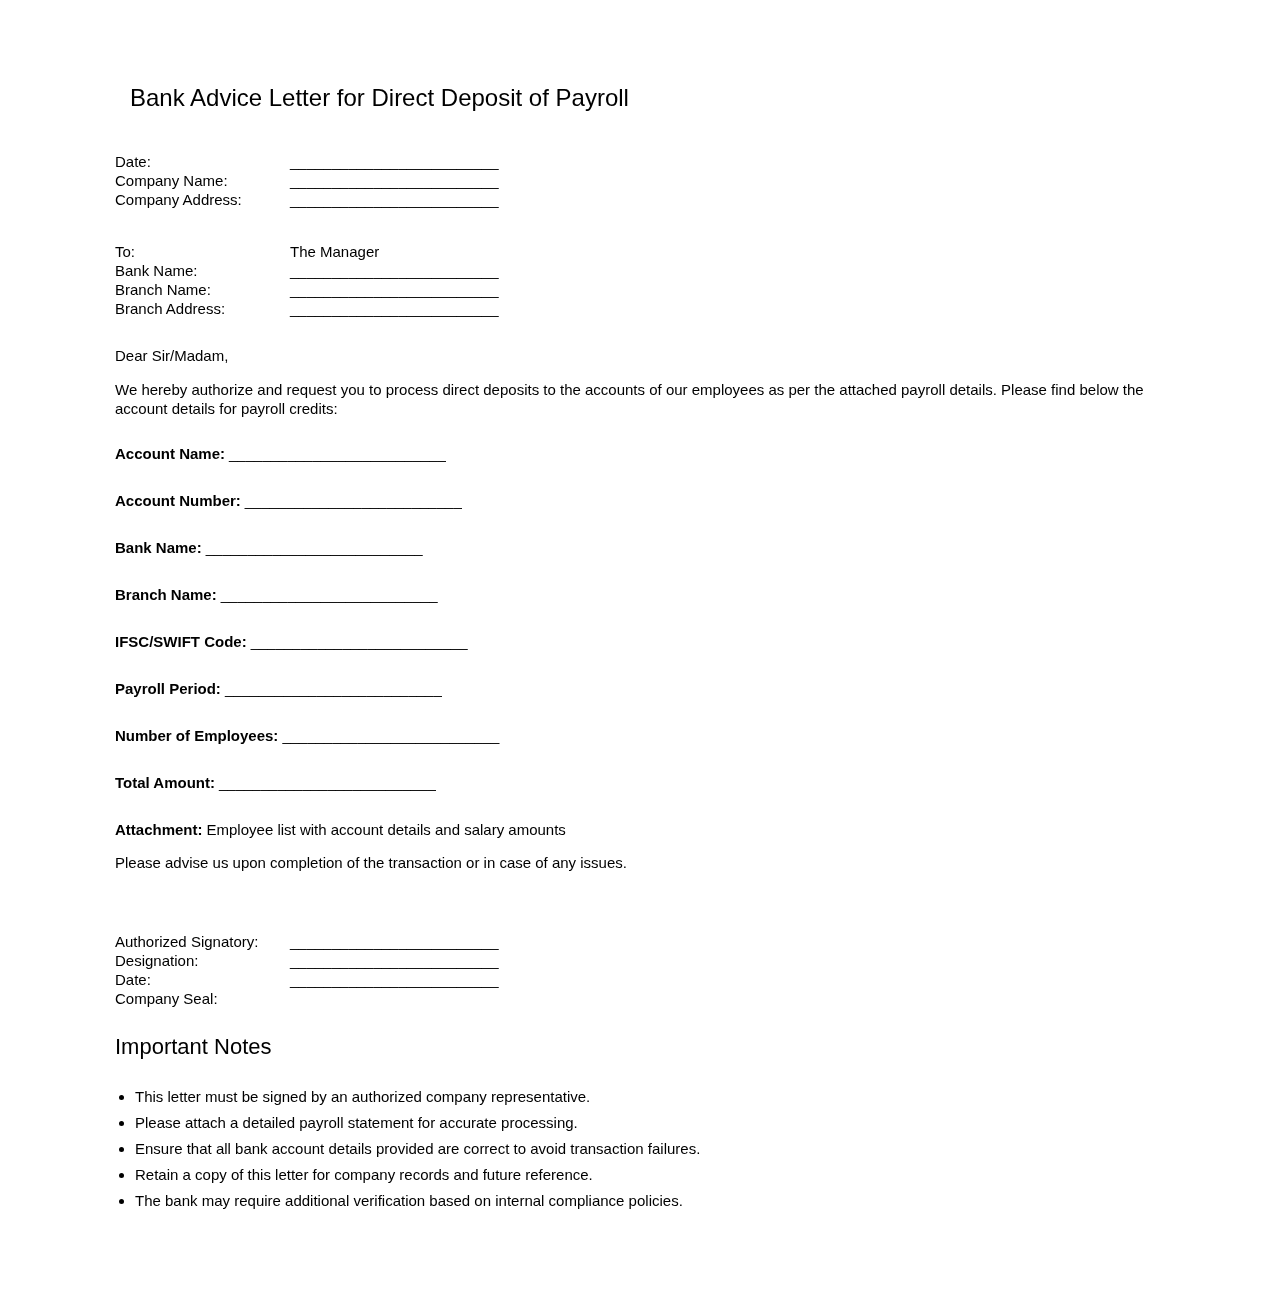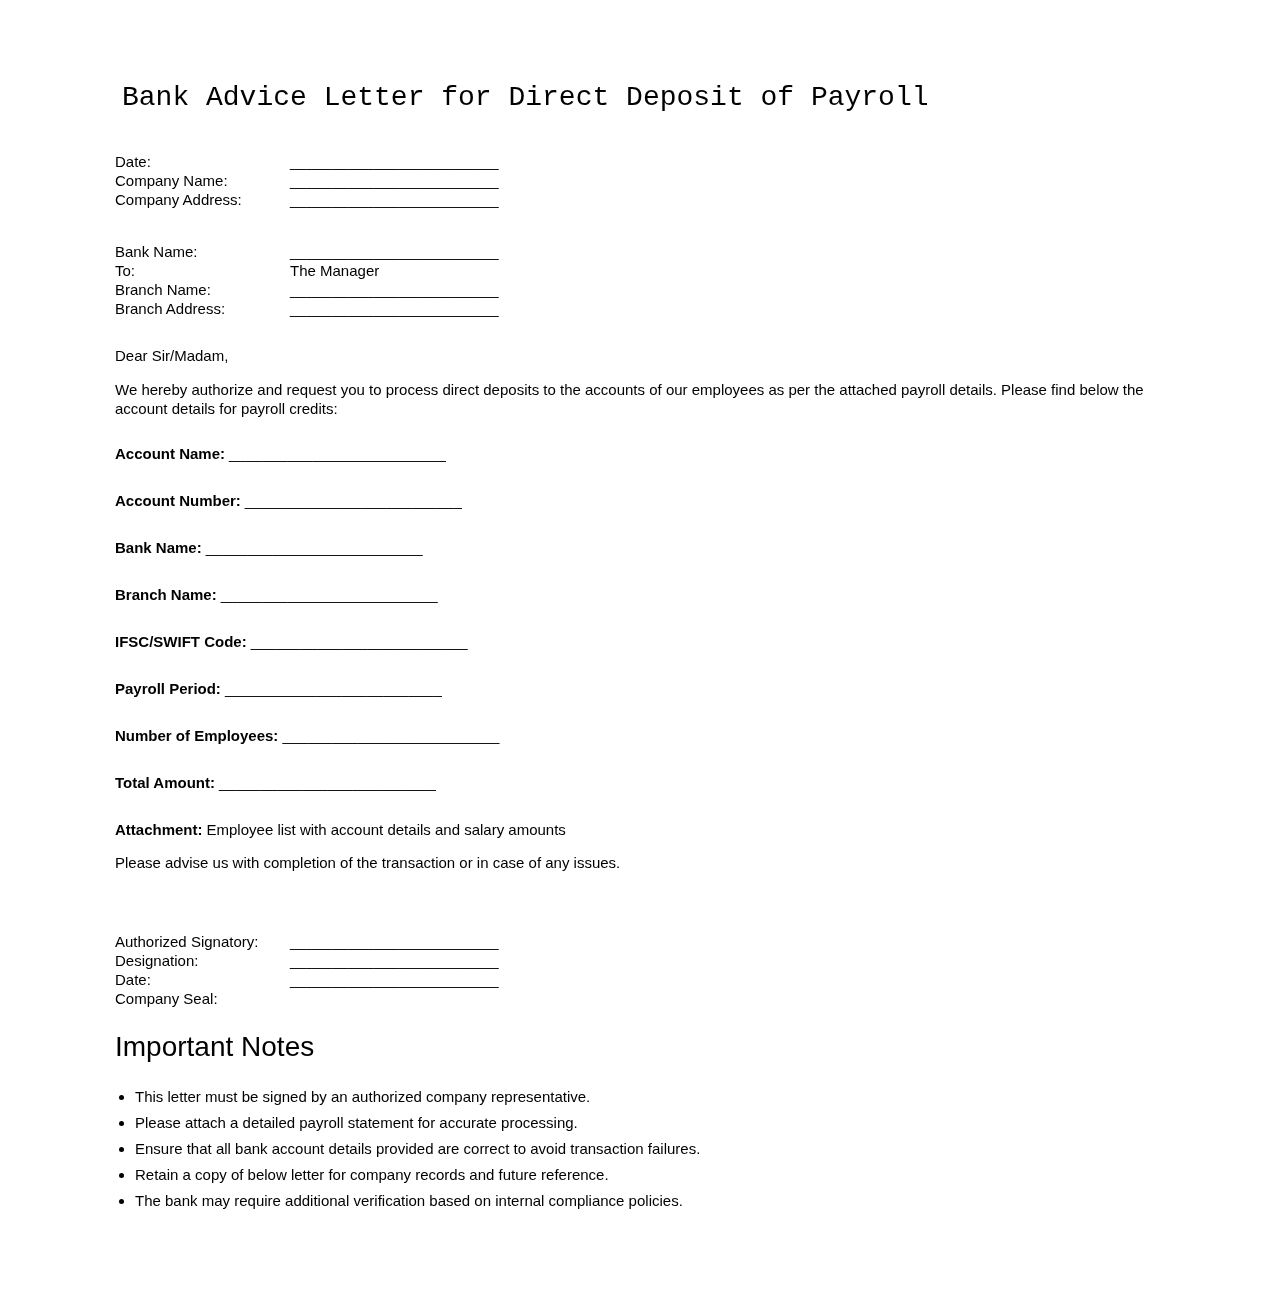--- a/index.html
+++ b/index.html
@@ -11,45 +11,44 @@
     font-family: "Liberation Sans", "DejaVu Sans", sans-serif;
     font-size: 15px;
   }
   .doc {
     width: 1278px;
     min-height: 1300px;
     padding: 82px 115px 60px 115px;
     background: #ffffff;
   }
   h1.doc-title {
-    font-size: 28px;
+    font-size: 24px;
     font-weight: 400;
     line-height: 32px;
-    margin: 0 0 38px 7px;
-    font-family: Liberation Mono, monospace;
+    margin: 0 0 38px 15px;
   }
   .addr-block { margin: 0; }
   .sender-block { margin-bottom: 33px; }
   .recipient-block { margin-bottom: 28px; }
   .addr-row { line-height: 19px; white-space: nowrap; }
   .addr-label {
     display: inline-block;
     width: 175px;
     vertical-align: top;
   }
   .addr-value { display: inline-block; vertical-align: top; }
   .salutation { margin: 0 0 15px 0; line-height: 19px; }
   p.para { margin: 0 0 14px 0; line-height: 19px; }
   .bold-block { margin: 0 0 12px 0; }
   .bold-row { line-height: 23px; margin-top: 24px; }
   .bold-row .lbl { font-weight: 700; }
   .bold-row .val { margin-left: 4px; font-weight: 400; }
   .signature-block { margin-top: 60px; margin-bottom: 0; }
   h2.notes-heading {
-    font-size: 28px;
+    font-size: 22px;
     font-weight: 400;
     line-height: 26px;
     margin: 26px 0 27px 0;
   }
   ul.notes-list { margin: 0; padding-left: 20px; }
   ul.notes-list li { line-height: 19px; margin-bottom: 7px; }
 </style>
 </head>
 <body>
 
@@ -64,24 +63,24 @@
     <div class="addr-row">
       <span class="addr-label">Company Name:</span><span class="addr-value">_________________________</span>
     </div>
     <div class="addr-row">
       <span class="addr-label">Company Address:</span><span class="addr-value">_________________________</span>
     </div>
   </div>
 
   <div class="addr-block recipient-block">
     <div class="addr-row">
-      <span class="addr-label">Bank Name:</span><span class="addr-value">_________________________</span>
+      <span class="addr-label">To:</span><span class="addr-value">The Manager</span>
     </div>
     <div class="addr-row">
-      <span class="addr-label">To:</span><span class="addr-value">The Manager</span>
+      <span class="addr-label">Bank Name:</span><span class="addr-value">_________________________</span>
     </div>
     <div class="addr-row">
       <span class="addr-label">Branch Name:</span><span class="addr-value">_________________________</span>
     </div>
     <div class="addr-row">
       <span class="addr-label">Branch Address:</span><span class="addr-value">_________________________</span>
     </div>
   </div>
 
   <p class="salutation">Dear Sir/Madam,</p>
@@ -115,21 +114,21 @@
       <span class="lbl">Number of Employees:</span><span class="val">__________________________</span>
     </div>
     <div class="bold-row">
       <span class="lbl">Total Amount:</span><span class="val">__________________________</span>
     </div>
     <div class="bold-row">
       <span class="lbl">Attachment:</span><span class="val">Employee list with account details and salary amounts</span>
     </div>
   </div>
 
-  <p class="para">Please advise us with completion of the transaction or in case of any issues.</p>
+  <p class="para">Please advise us upon completion of the transaction or in case of any issues.</p>
 
   <div class="addr-block signature-block">
     <div class="addr-row">
       <span class="addr-label">Authorized Signatory:</span><span class="addr-value">_________________________</span>
     </div>
     <div class="addr-row">
       <span class="addr-label">Designation:</span><span class="addr-value">_________________________</span>
     </div>
     <div class="addr-row">
       <span class="addr-label">Date:</span><span class="addr-value">_________________________</span>
@@ -138,17 +137,17 @@
       <span class="addr-label">Company Seal:</span><span class="addr-value"></span>
     </div>
   </div>
 
   <h2 class="notes-heading">Important Notes</h2>
 
   <ul class="notes-list">
     <li>This letter must be signed by an authorized company representative.</li>
     <li>Please attach a detailed payroll statement for accurate processing.</li>
     <li>Ensure that all bank account details provided are correct to avoid transaction failures.</li>
-    <li>Retain a copy of below letter for company records and future reference.</li>
+    <li>Retain a copy of this letter for company records and future reference.</li>
     <li>The bank may require additional verification based on internal compliance policies.</li>
   </ul>
 
 </div>
 
 </body></html>

